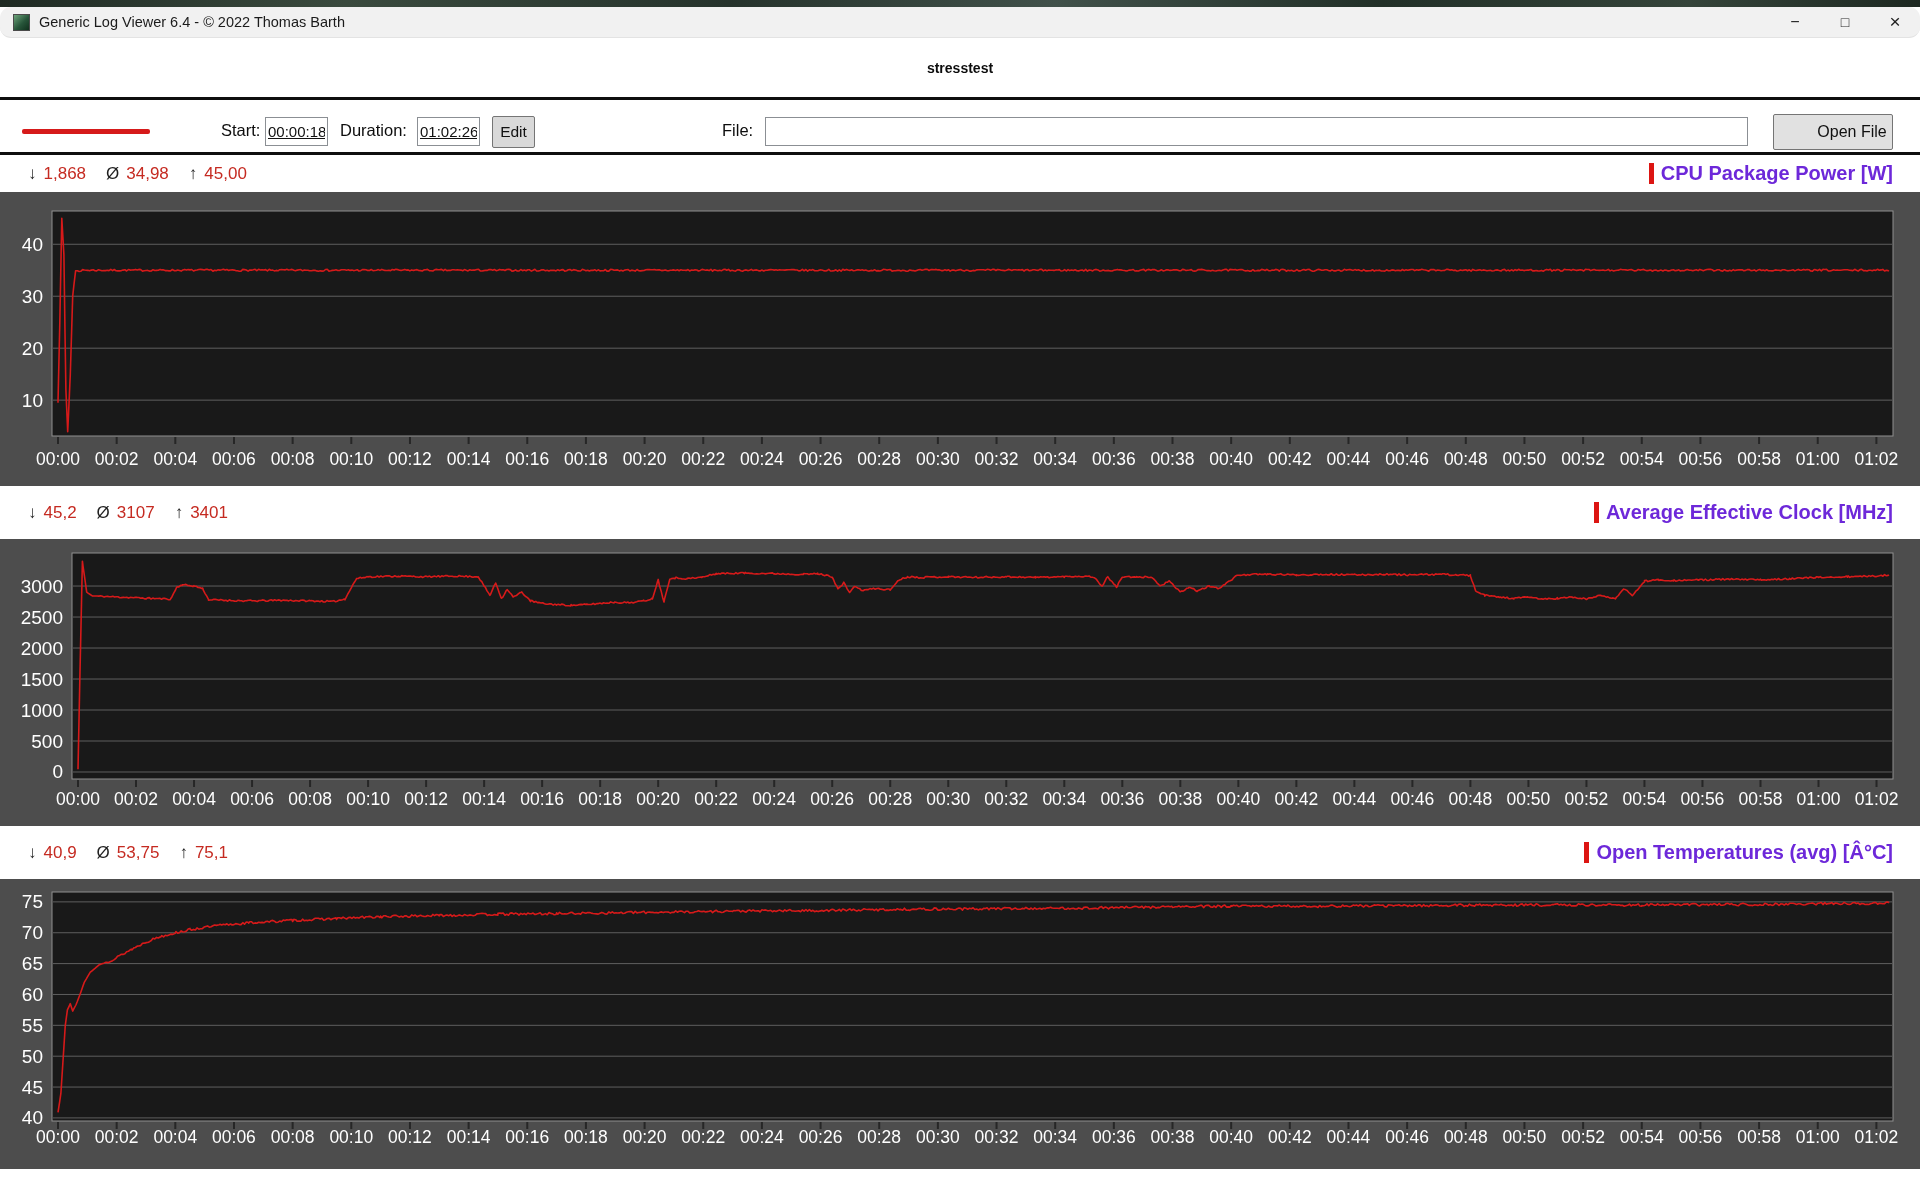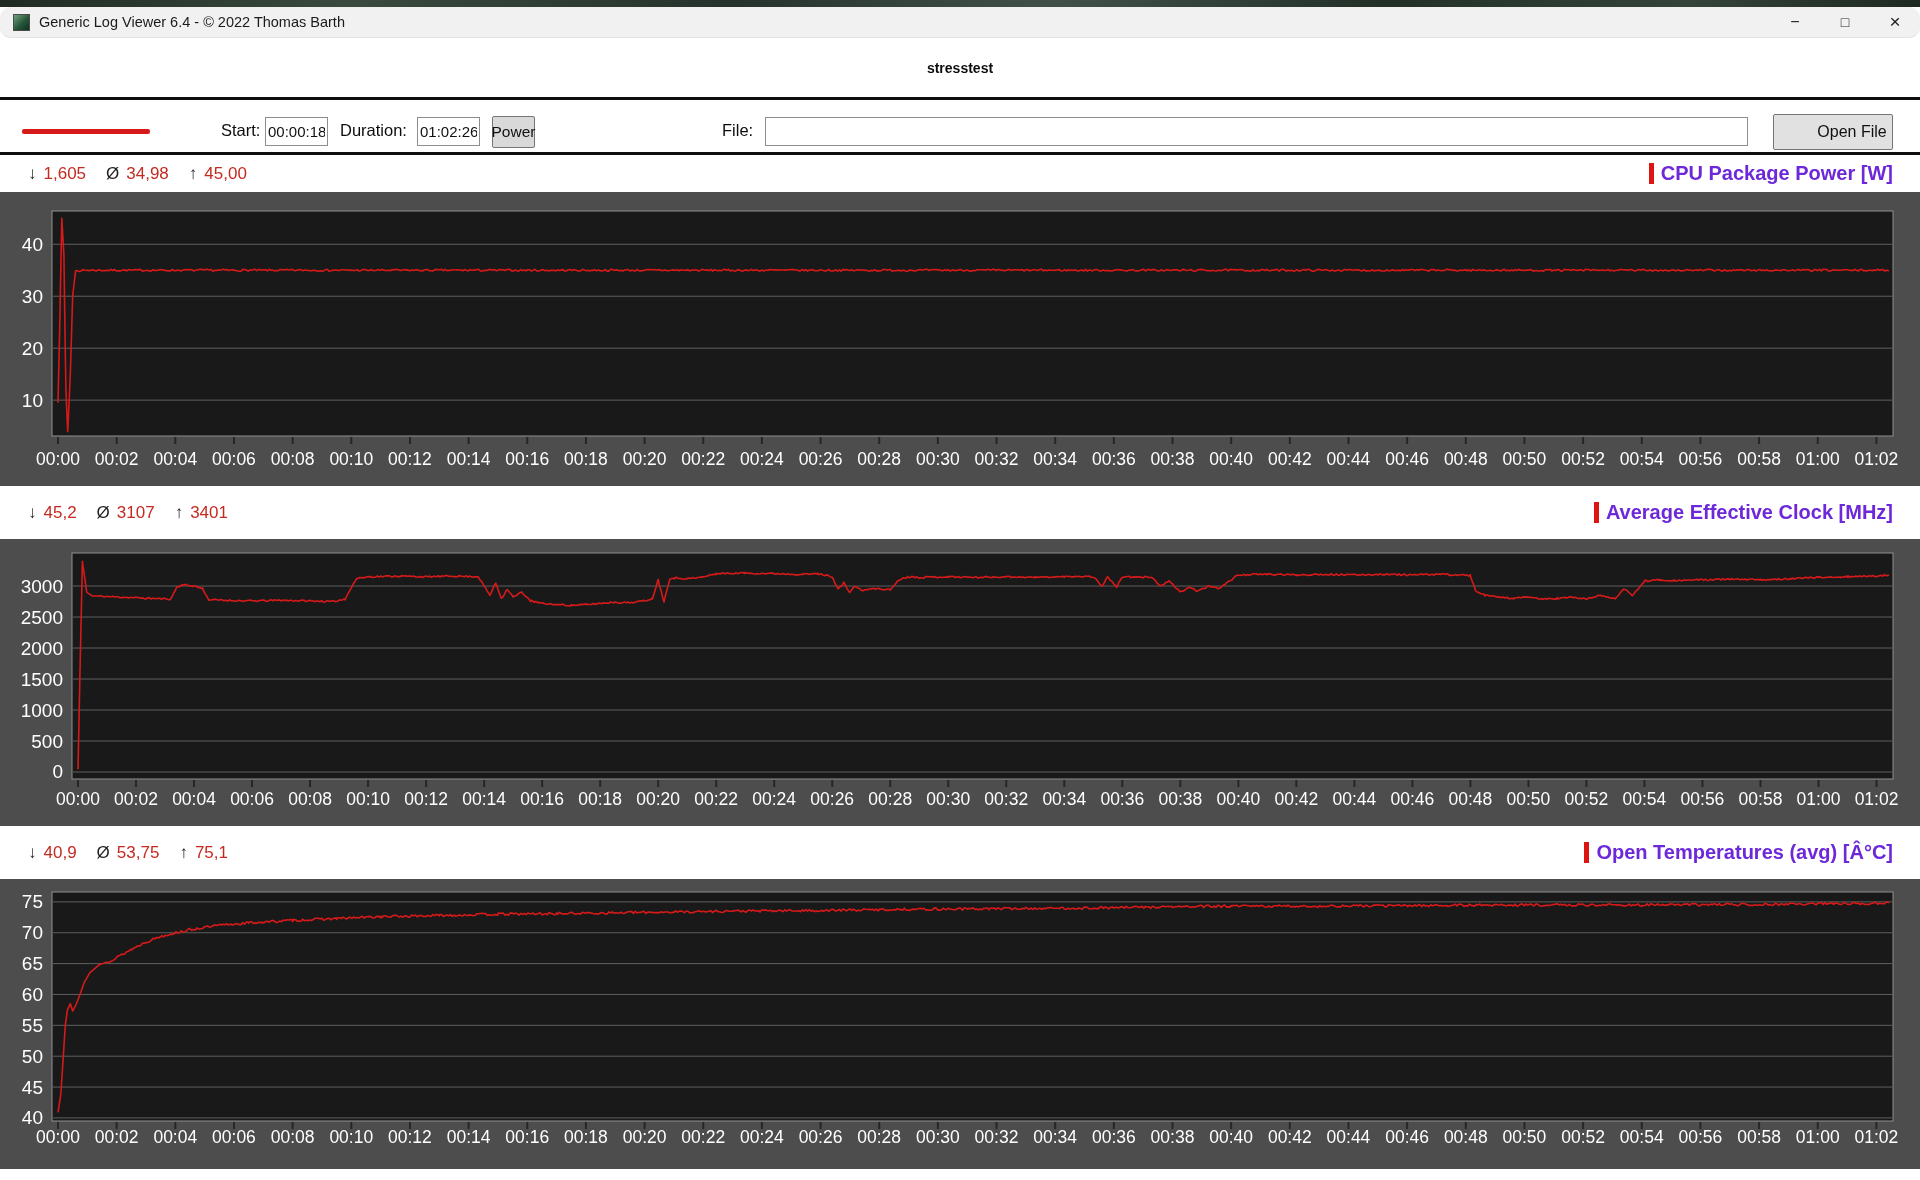--- a/index.html
+++ b/index.html
@@ -31,21 +31,21 @@
 
   .hsep { height:3px; background:#0f0f0f; }
 
   .toolbar { height:52px; background:#ffffff; position:relative; }
   .legend-line { position:absolute; left:22px; top:29px; width:128px; height:5px; border-radius:2px; }
   .tb-label { position:absolute; top:21px; font-size:16.5px; color:#0d0d0d; }
   .lbl-start { left:221px; }
   .lbl-duration { left:340px; }
   .lbl-file { left:722px; }
   .tb-input { position:absolute; top:17px; height:29px; border:1px solid #8b8f94; background:#fff;
-    font-family:"Liberation Sans",sans-serif; font-size:15px; color:#111; text-align:center; padding:0 2px; }
+    font-family:"Liberation Sans",sans-serif; font-size:15px; color:#111; text-align:center; padding:0 2px;text-decoration:underline; }
   .inp-start { left:265px; width:63px; }
   .inp-duration { left:417px; width:63px; }
   .inp-file { left:765px; width:983px; text-align:left; padding:0 8px; }
   .tb-btn { position:absolute; background:#d9d9d9; border:1px solid #757575; border-radius:2px;
     font-family:"Liberation Sans",sans-serif; font-size:15.5px; color:#111;
     display:flex; align-items:center; justify-content:center; }
   .btn-edit { left:492px; top:16px; width:43px; height:32px; }
   .btn-openfile { left:1773px; top:14px; width:120px; height:36px; font-size:16px; background:#e1e1e1;padding-left:38px; }
 
   .stats-row { background:#ffffff; display:flex; align-items:center; justify-content:space-between;
@@ -84,32 +84,32 @@
   </div>
 
   <div class="hsep"></div>
 
   <div class="toolbar">
     <div class="legend-line" style="background: rgb(214, 26, 26);"></div>
     <div class="tb-label lbl-start">Start:</div>
     <input class="tb-input inp-start" value="00:00:18" style="">
     <div class="tb-label lbl-duration">Duration:</div>
     <input class="tb-input inp-duration" value="01:02:26" style="">
-    <div class="tb-btn btn-edit">Power</div>
+    <div class="tb-btn btn-edit">Edit</div>
     <div class="tb-label lbl-file">File:</div>
     <input class="tb-input inp-file" value="" style="">
     <div class="tb-btn btn-openfile">Open File</div>
   </div>
 
   <div class="hsep"></div>
 
   <div class="stats-row h37">
     <div class="stats">
       <span class="sicon">↓</span>
-      <span class="sval">1,605</span>
+      <span class="sval">1,868</span>
       <span class="sicon">Ø</span>
       <span class="sval">34,98</span>
       <span class="sicon">↑</span>
       <span class="sval">45,00</span>
     </div>
     <div class="ctitle">
       <span class="accent"></span>
       <span class="ctext">CPU Package Power [W]</span>
     </div>
   </div>

